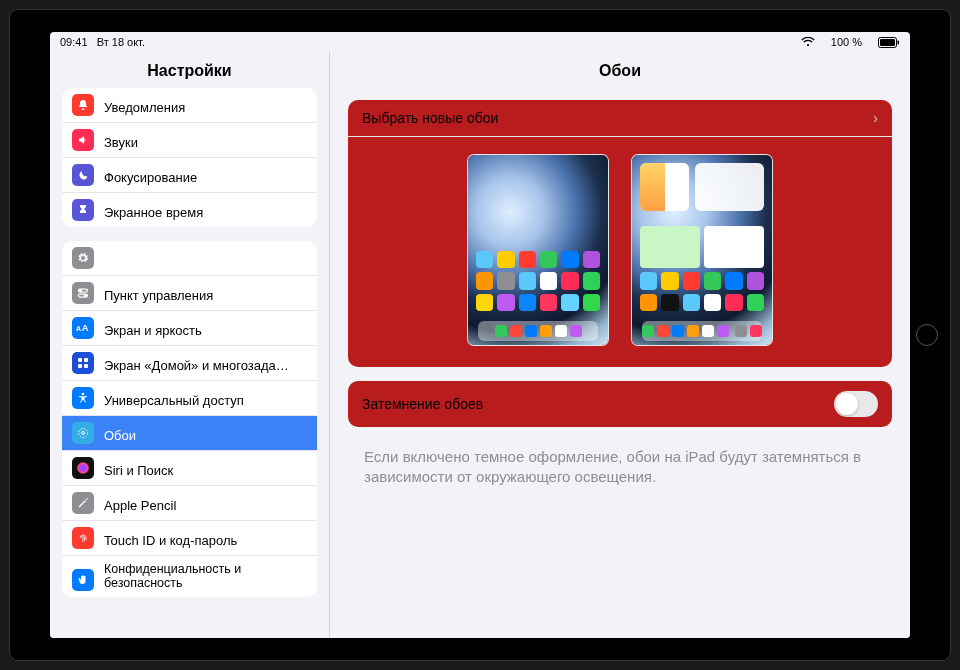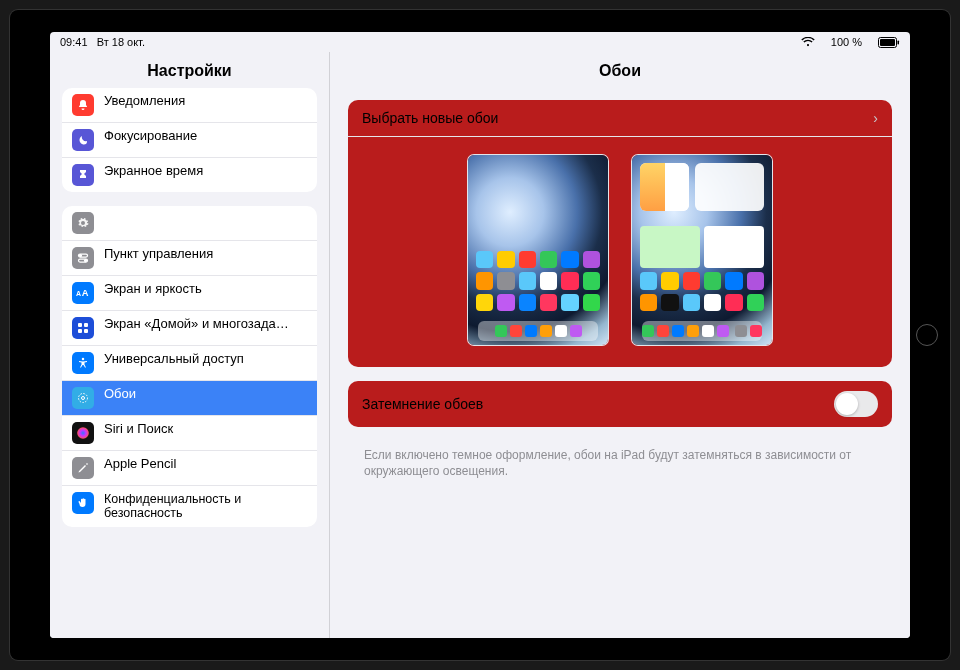--- a/index.html
+++ b/index.html
@@ -85,21 +85,21 @@
   }
   .group {
     background: #fff;
     border-radius: 10px;
     margin-top: 14px;
     overflow: hidden;
   }
   .group:first-child { margin-top: 0; }
   .row {
     display: flex;
-    align-items: flex-start;
+    align-items: flex-end;
     gap: 10px;
     padding: 6px 10px;
     font-size: 13px;
     color: #000;
     border-top: 1px solid #e5e5ea;
     cursor: pointer;
     min-height: 34px;
   }
   .row:first-child { border-top: none; }
   .row.selected { background: #3b82f7; color: #fff; }
@@ -229,21 +229,21 @@
   .switch::after {
     content: "";
     position: absolute;
     left: 2px; top: 2px;
     width: 22px; height: 22px;
     background: #fff;
     border-radius: 50%;
     box-shadow: 0 1px 3px rgba(0,0,0,0.25);
   }
   .footnote {
-    font-size: 12px;
+    font-size: 15px;
     color: #8e8e93;
     padding: 6px 16px 0;
     line-height: 1.35;
   }
   
   .c-red{background:#ff3b30}.c-pink{background:#ff2d55}.c-indigo{background:#5856d6}
   .c-gray{background:#8e8e93}.c-blue{background:#007aff}.c-navy{background:#1d4ed8}
   .c-green{background:#34c759}.c-siri{background:#111;}
   .c-cyan{background:#32ade6}
   svg { display:block; }
@@ -287,20 +287,28 @@
           <div class="group">
             <div class="row">
               <div class="app-icon c-red">
                 <svg width="12" height="12" viewBox="0 0 24 24" fill="#fff">
                     <path d="M12 2a6 6 0 00-6 6v4l-2 3v1h16v-1l-2-3V8a6 6 0 00-6-6zm0 20a3 3 0 003-3H9a3 3 0 003 3z"></path>
                   </svg>
               </div>
               <span class="label">Уведомления</span>
             </div>
             <div class="row">
+              <div class="app-icon c-pink">
+                <svg width="12" height="12" viewBox="0 0 24 24" fill="#fff">
+                    <path d="M4 9v6h4l6 5V4L8 9H4zm13 3a4 4 0 00-2-3.5v7A4 4 0 0017 12z"></path>
+                  </svg>
+              </div>
+              <span class="label">Звуки</span>
+            </div>
+            <div class="row">
               <div class="app-icon c-indigo">
                 <svg width="12" height="12" viewBox="0 0 24 24" fill="#fff">
                     <path d="M20 14A8 8 0 0110 4a8 8 0 108 16 8 8 0 002-6z"></path>
                   </svg>
               </div>
               <span class="label">Фокусирование</span>
             </div>
             <div class="row">
               <div class="app-icon c-indigo">
                 <svg width="12" height="12" viewBox="0 0 24 24" fill="#fff">
@@ -383,20 +391,28 @@
               </div>
               <span class="label">Siri и Поиск</span>
             </div>
             <div class="row">
               <div class="app-icon c-gray">
                 <svg width="12" height="12" viewBox="0 0 24 24" fill="#fff">
                     <path d="M3 21l3-1 12-12-2-2L4 18l-1 3zm15-17l2 2 2-2-2-2-2 2z"></path>
                   </svg>
               </div>
               <span class="label">Apple Pencil</span>
+            </div>
+            <div class="row">
+              <div class="app-icon c-red">
+                <svg width="12" height="12" viewBox="0 0 24 24" fill="none" stroke="#fff" stroke-width="1.6">
+                    <path d="M6 12a6 6 0 0112 0v4M9 12a3 3 0 016 0v6M12 12v8"></path>
+                  </svg>
+              </div>
+              <span class="label">Touch ID и код-пароль</span>
             </div>
             <div class="row">
               <div class="app-icon c-blue">
                 <svg width="12" height="12" viewBox="0 0 24 24" fill="#fff">
                     <path d="M8 12V5a1.5 1.5 0 013 0v6V4a1.5 1.5 0 013 0v7V5a1.5 1.5 0 013 0v9a6 6 0 01-12 0l-2-4a1.5 1.5 0 012.5-1.5L8 12z"></path>
                   </svg>
               </div>
               <span class="label wrap">Конфиденциальность и безопасность</span>
             </div>
           </div>

